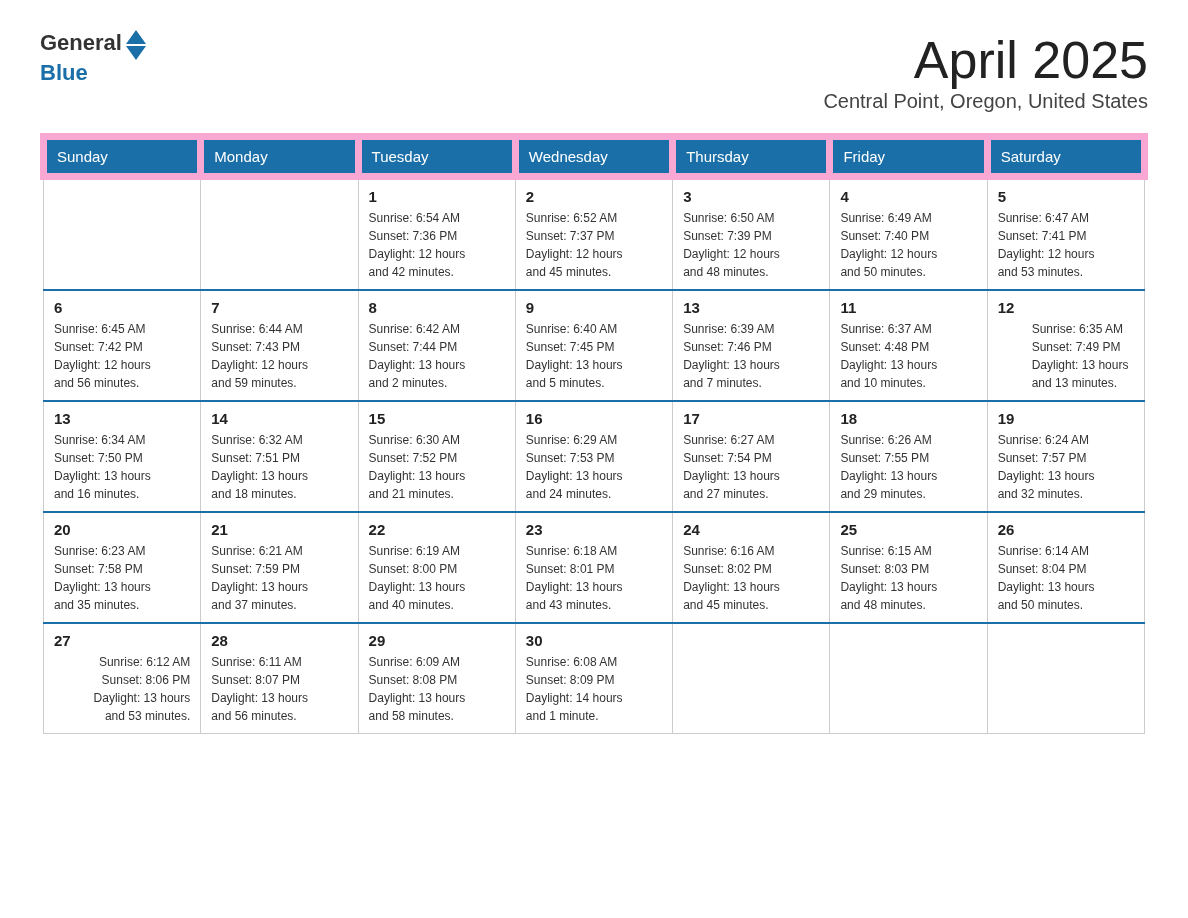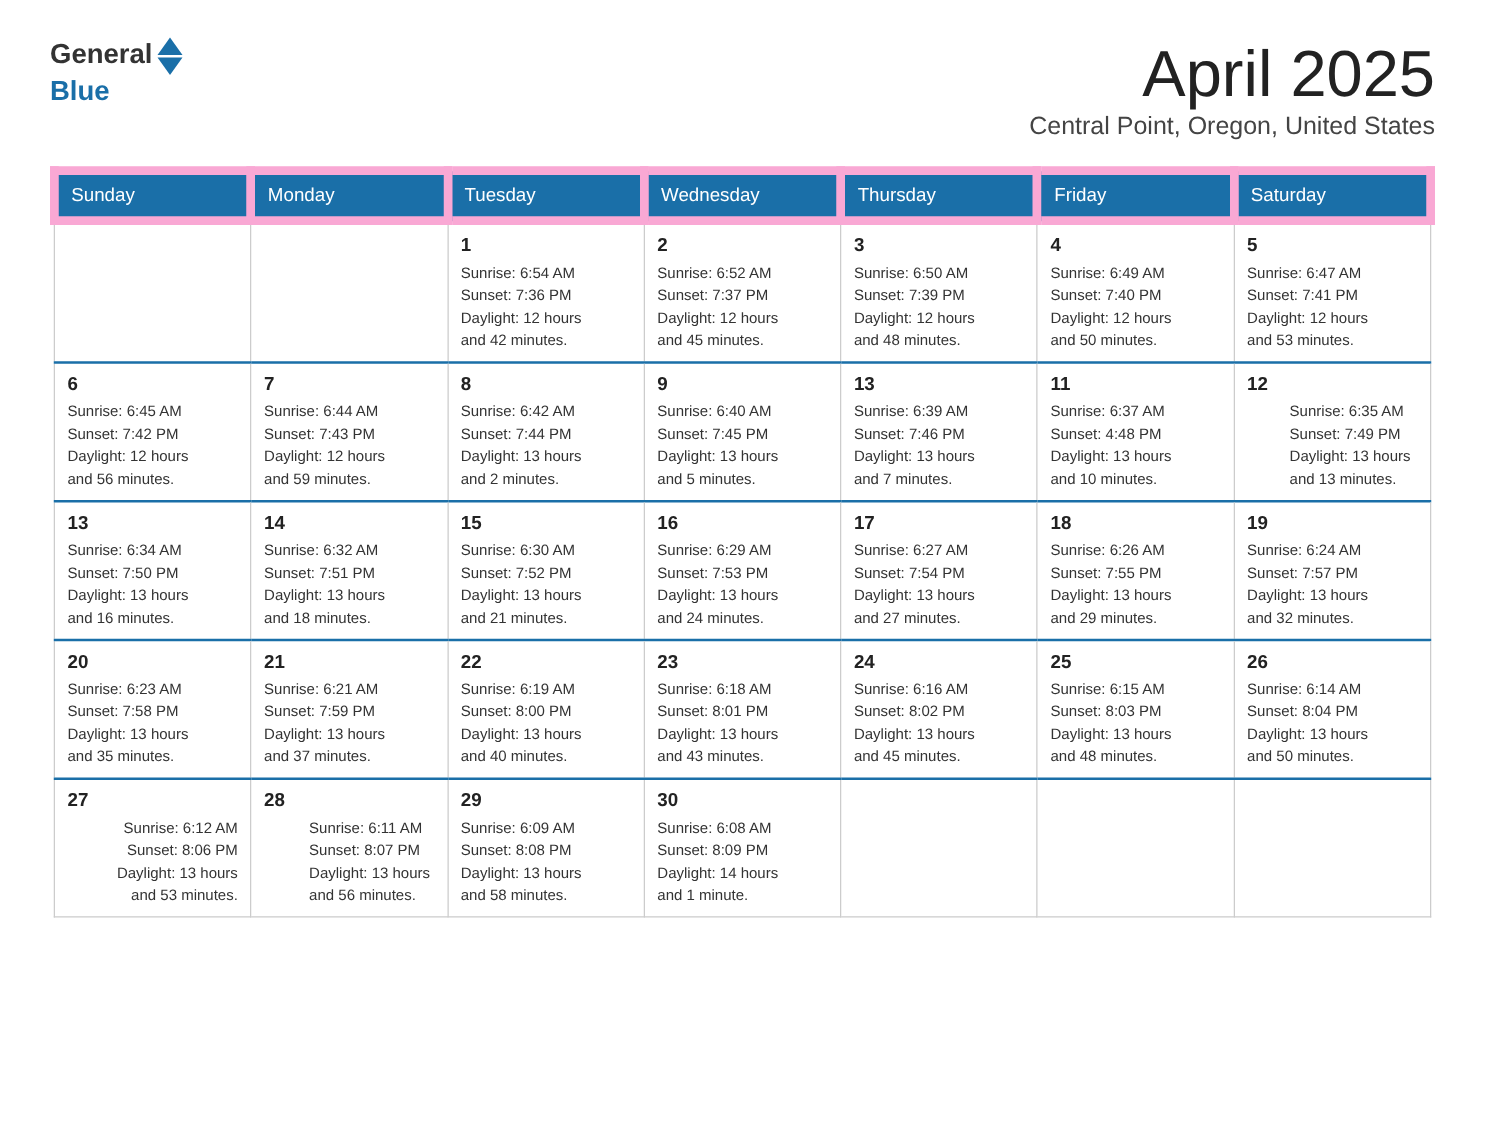--- a/index.html
+++ b/index.html
@@ -312,21 +312,21 @@
       <tr>
         <td>
           <div class="day-number">27</div>
           <div class="day-info" style="white-space: pre-line; text-align: right;">Sunrise: 6:12 AM
 Sunset: 8:06 PM
 Daylight: 13 hours
 and 53 minutes.</div>
         </td>
         <td>
           <div class="day-number">28</div>
-          <div class="day-info" style="white-space: pre-line; margin-left: 36px;">Sunrise: 6:11 AM
+          <div class="day-info" style="white-space: pre-line;">Sunrise: 6:11 AM
 Sunset: 8:07 PM
 Daylight: 13 hours
 and 56 minutes.</div>
         </td>
         <td>
           <div class="day-number">29</div>
           <div class="day-info" style="white-space: pre-line;">Sunrise: 6:09 AM
 Sunset: 8:08 PM
 Daylight: 13 hours
 and 58 minutes.</div>

